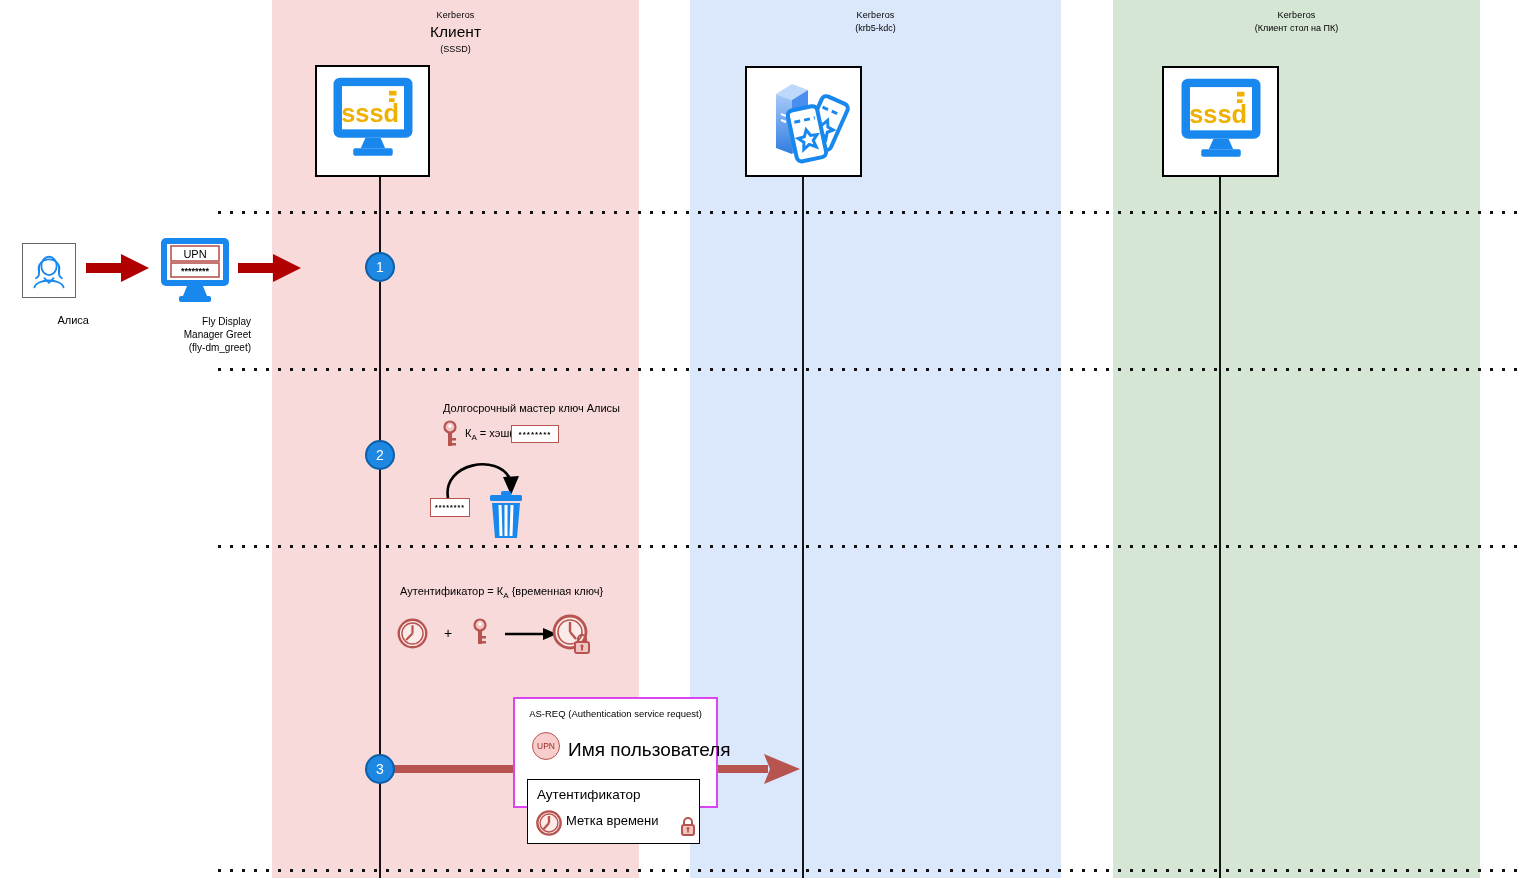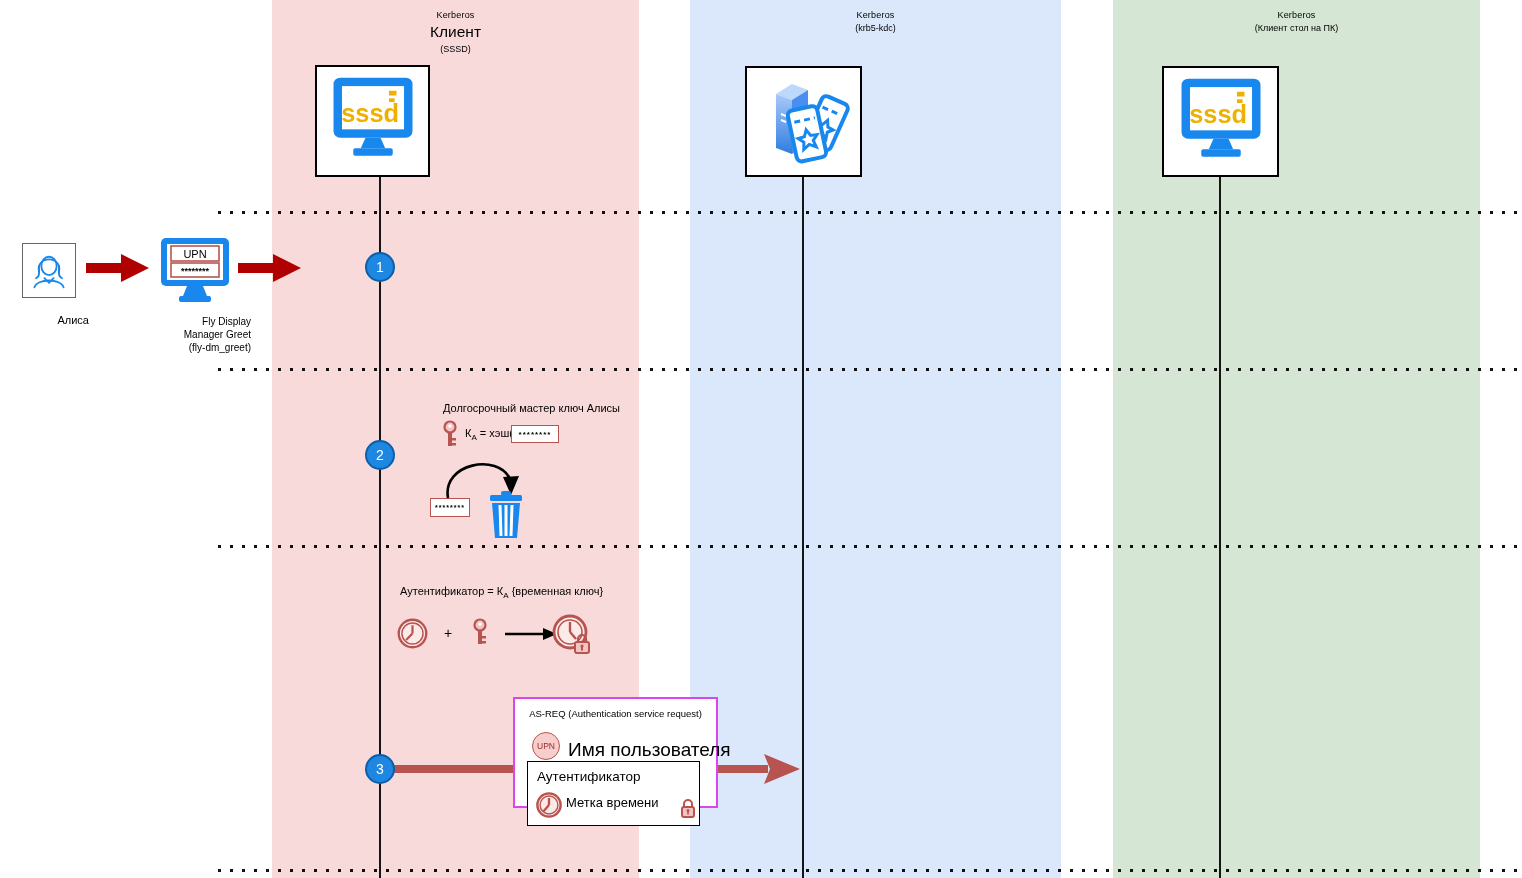--- a/index.html
+++ b/index.html
@@ -44,21 +44,21 @@
   .pwd-box { background:#fff; border:1.5px solid #b85450; display:flex; align-items:center;
              justify-content:center; font-size:8px; font-weight:bold; letter-spacing:1px; }
 
   .asreq-box { position:absolute; left:507px; top:697px; width:205px; height:111px;
                background:#fff; border:2px solid #d946ef; z-index:5;margin-left:6px; }
   .asreq-title { position:absolute; left:0; top:9px; width:100%; text-align:center; font-size:9.5px; }
   .upn-badge { position:absolute; left:17px; top:33px; width:28px; height:28px; border-radius:50%;
                background:#f8cecc; border:1.5px solid #b85450; color:#9a2b27;
                display:flex; align-items:center; justify-content:center; font-size:8.5px; }
   .username-label { position:absolute; left:53px; top:40px; font-size:19px; white-space:nowrap; }
-  .auth-inner { position:absolute; left:12px; top:62px; width:173px; height:65px; border:1.5px solid #000; background:#fff; }
+  .auth-inner { position:absolute; left:12px; top:80px; width:173px; height:65px; border:1.5px solid #000; background:#fff; }
   .auth-title { position:absolute; left:9px; top:7px; font-size:13.5px; white-space:nowrap; }
   .ts-label { position:absolute; left:38px; top:33px; font-size:13px; white-space:nowrap; }
 
   .eq-plus { font-size:14px; }
   svg text { font-family:"Liberation Sans", sans-serif; }
 </style>
 </head>
 <body>
 
 <div id="stage">

